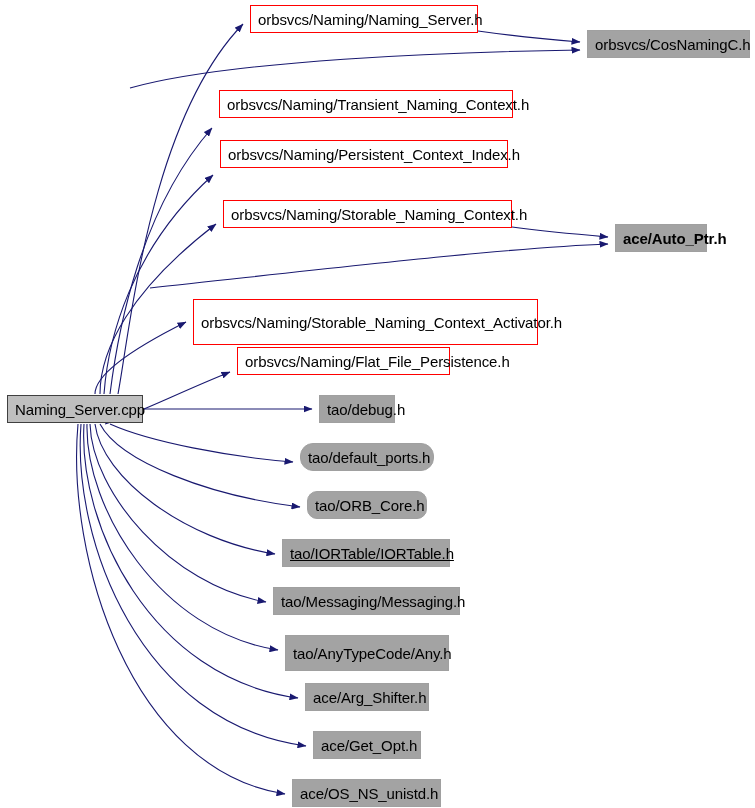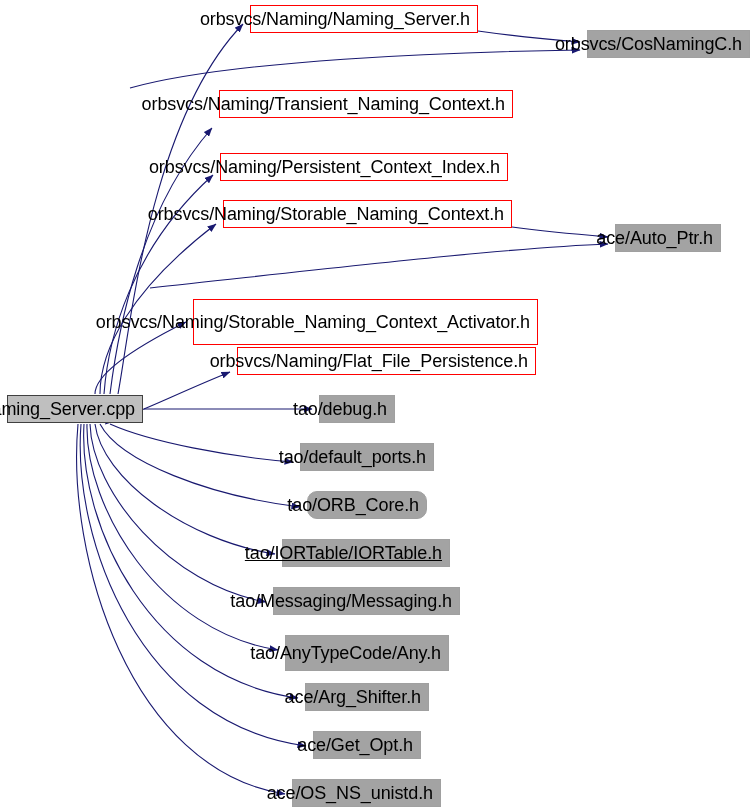--- a/index.html
+++ b/index.html
@@ -22,23 +22,23 @@
     left: 0;
     top: 0;
     width: 755px;
     height: 808px;
   }
   .node {
     position: absolute;
     box-sizing: border-box;
     display: flex;
     align-items: center;
-    justify-content: flex-end;
+    justify-content: flex-start;
     white-space: nowrap;
-    font-size: 18px;
+    font-size: 15px;
     line-height: 1;
     color: #000000;
     letter-spacing: -0.1px;
   }
   .node-root {
     background: #bfbfbf;
     border: 1px solid #404040;
   }
   .node-hdr-red {
     background: #ffffff;
@@ -92,39 +92,39 @@
       </div>
       <div class="node node-hdr-red" style="left: 250px; top: 5px; width: 228px; height: 28px;">
         <span class="node-label">orbsvcs/Naming/Naming_Server.h</span>
       </div>
       <div class="node node-hdr-gray" style="left: 587px; top: 30px; width: 163px; height: 28px;">
         <span class="node-label">orbsvcs/CosNamingC.h</span>
       </div>
       <div class="node node-hdr-red" style="left: 219px; top: 90px; width: 294px; height: 28px;">
         <span class="node-label">orbsvcs/Naming/Transient_Naming_Context.h</span>
       </div>
-      <div class="node node-hdr-red" style="left: 220px; top: 153px; width: 288px; height: 28px; padding-left: 28px;">
+      <div class="node node-hdr-red" style="left: 220px; top: 140px; width: 288px; height: 28px;">
         <span class="node-label">orbsvcs/Naming/Persistent_Context_Index.h</span>
       </div>
       <div class="node node-hdr-red" style="left: 223px; top: 200px; width: 289px; height: 28px;">
         <span class="node-label">orbsvcs/Naming/Storable_Naming_Context.h</span>
       </div>
-      <div class="node node-hdr-gray" style="left: 615px; top: 224px; width: 106px; height: 28px;">
+      <div class="node node-hdr-gray" style="left: 615px; top: 224px; width: 92px; height: 28px; font-weight: bold;">
         <span class="node-label">ace/Auto_Ptr.h</span>
       </div>
       <div class="node node-hdr-red" style="left: 193px; top: 299px; width: 345px; height: 46px;">
         <span class="node-label">orbsvcs/Naming/Storable_Naming_Context_Activator.h</span>
       </div>
-      <div class="node node-hdr-red" style="left: 237px; top: 347px; width: 299px; height: 28px;">
+      <div class="node node-hdr-red" style="left: 237px; top: 347px; width: 213px; height: 28px;">
         <span class="node-label">orbsvcs/Naming/Flat_File_Persistence.h</span>
       </div>
       <div class="node node-hdr-gray" style="left: 319px; top: 395px; width: 76px; height: 28px;">
         <span class="node-label">tao/debug.h</span>
       </div>
-      <div class="node node-hdr-gray" style="left: 300px; top: 443px; width: 134px; height: 28px;">
+      <div class="node node-hdr-gray" style="left: 300px; top: 443px; width: 134px; height: 28px; border-radius: 13px;">
         <span class="node-label">tao/default_ports.h</span>
       </div>
       <div class="node node-hdr-gray" style="left: 307px; top: 491px; width: 120px; height: 28px; border-radius: 10px;">
         <span class="node-label">tao/ORB_Core.h</span>
       </div>
       <div class="node node-hdr-gray" style="left: 282px; top: 539px; width: 168px; height: 28px; text-decoration: underline;">
         <span class="node-label">tao/IORTable/IORTable.h</span>
       </div>
       <div class="node node-hdr-gray" style="left: 273px; top: 587px; width: 187px; height: 28px;">
         <span class="node-label">tao/Messaging/Messaging.h</span>

